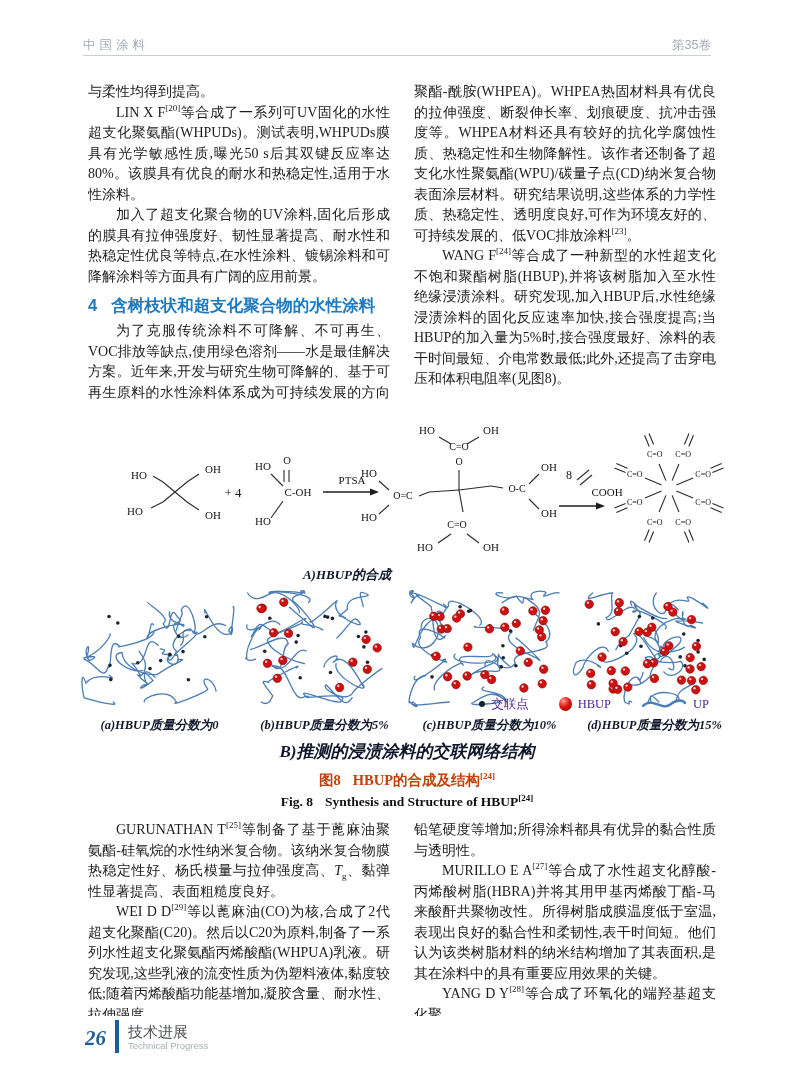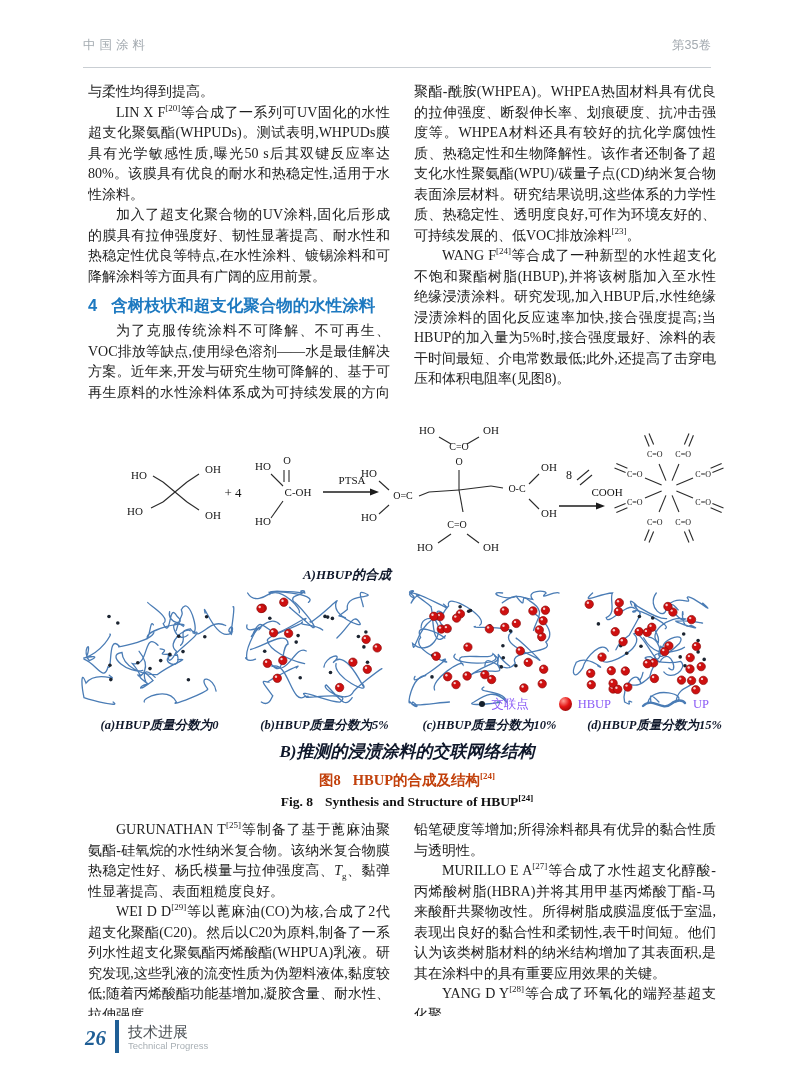--- a/index.html
+++ b/index.html
@@ -1,20 +1,20 @@
 <!DOCTYPE html>
 <html><head>
 <meta charset="utf-8">
 <style>
   html,body{margin:0;padding:0;background:#e9e9e9;}
   .page{position:relative;width:794px;height:1077px;margin:0 auto;background:#ffffff;overflow:hidden;
         font-family:"Liberation Serif","DejaVu Serif",serif;color:#1c1c1c;}
   
   .hdr{position:absolute;top:28px;left:83px;width:628px;height:26px;border-bottom:1px solid #c9ced3;
-       display:flex;justify-content:space-between;align-items:flex-end;padding-bottom:13px;
+       display:flex;justify-content:space-between;align-items:flex-end;padding-bottom:1px;
        font-family:"Liberation Sans","DejaVu Sans",sans-serif;font-size:12.5px;color:#a3aab0;}
   .hdr .journal{letter-spacing:4px;}
   
   .trow{position:absolute;left:88px;width:628px;display:flex;gap:24px;overflow:hidden;}
   .row1{top:82px;height:322px;}
   .row2{top:820px;height:196px;}
   .col{width:302px;}
   .col p{margin:0;font-size:14px;line-height:20.5px;text-align:justify;}
   .col p.ind{text-indent:2em;}
   sup{font-size:9px;line-height:0;}
@@ -23,21 +23,21 @@
        font-family:"Liberation Sans","DejaVu Sans",sans-serif;font-weight:bold;font-size:16.5px;
        margin:7px 0 5px 0;line-height:22px;}
   
   .figure{position:absolute;top:404px;left:77px;width:660px;}
   .scheme-svg{display:block;width:660px;height:162px;}
   .cap-blue{color:#0f172a;font-style:italic;font-weight:600;font-size:13px;}
   .caption-a{text-align:center;transform:translateX(-60px);height:17px;}
   .panels{display:flex;gap:8px;padding-left:4px;margin-top:7px;}
   .panels svg{width:155px;height:118px;display:block;}
   .legend{display:flex;justify-content:flex-end;align-items:center;gap:30px;height:20px;
-          margin:-14px 28px 0 0;font-size:12.5px;color:#8b5cf6;}
+          margin:-14px 28px 0 0;font-size:12.5px;color:#4c1d95;}
   .legend .li{display:flex;align-items:center;gap:6px;}
   .sym-dot{width:6px;height:6px;border-radius:50%;background:#14202b;display:inline-block;}
   .sym-sphere{width:13px;height:14px;border-radius:50%;display:inline-block;
       background:radial-gradient(circle at 34% 28%, #ff9d94 0%, #e51414 45%, #7e0404 95%);}
   .panel-caps{display:flex;margin-top:3px;}
   .panel-caps .pc{flex:1;text-align:center;font-size:12.5px;}
   .caption-b{text-align:center;margin-top:6px;font-size:17px;}
   .caption-cn{text-align:center;font-weight:bold;font-size:14.5px;margin-top:8px;color:#c2410c;}
   .caption-cn .gap,.caption-en .gap{display:inline-block;width:12px;}
   .caption-en{text-align:center;font-weight:bold;font-size:13.5px;margin-top:4px;color:#111;}

